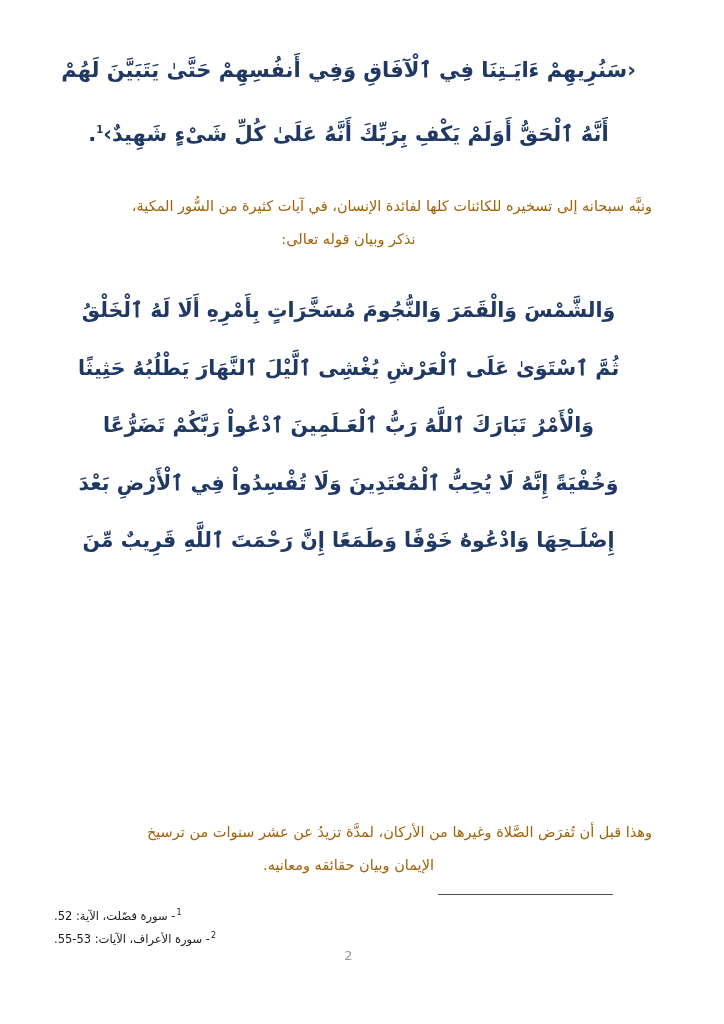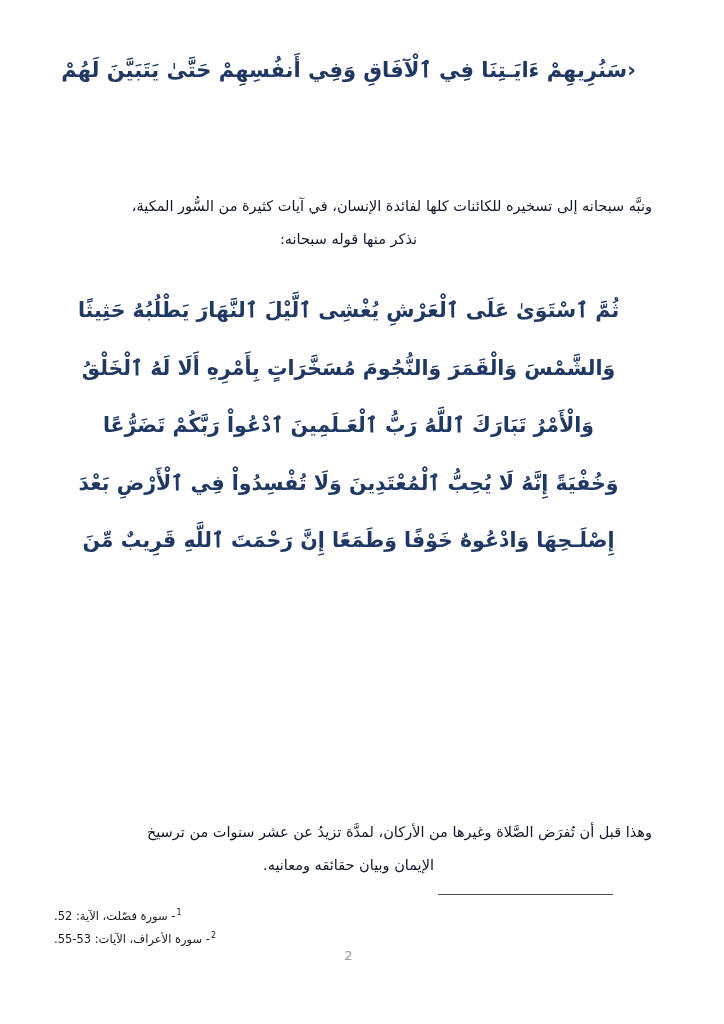--- a/index.html
+++ b/index.html
@@ -61,21 +61,21 @@
     font-weight: 700;
     vertical-align: super;
     color: #1f3864;
   }
 
   
   .prose {
     position: absolute;
     left: 72px;
     right: 72px;
-    color: #0f172a;
+    color: #a16207;
     font-family: "DejaVu Sans", "Liberation Sans", sans-serif;
     font-size: 14px;
     direction: rtl;
     text-align: justify;
   }
 
   .prose .pline {
     display: block;
     white-space: nowrap;
     line-height: 33px;
@@ -139,30 +139,31 @@
     direction: ltr;
   }
 </style>
 </head>
 <body>
 
 <div class="page">
 
   <div class="quran-block" id="quran-block-1">
     <span class="quran-line">‹سَنُرِيهِمْ ءَايَـتِنَا فِي ٱلْآفَاقِ وَفِي أَنفُسِهِمْ حَتَّىٰ يَتَبَيَّنَ لَهُمْ</span>
+    <span class="quran-line"><span>أَنَّهُ ٱلْحَقُّ أَوَلَمْ يَكْفِ بِرَبِّكَ أَنَّهُ عَلَىٰ كُلِّ شَىْءٍ شَهِيدٌ›</span><span class="fn-ref">1</span><span>.</span></span>
   </div>
 
   <div class="prose" id="prose-1">
     <span class="pline">ونبَّه سبحانه إلى تسخيره للكائنات كلها لفائدة الإنسان، في آيات كثيرة من السُّور المكية،</span>
-    <span class="pline center-line">نذكر منها قوله سبحانه:</span>
+    <span class="pline center-line">نذكر وبيان قوله تعالى:</span>
   </div>
 
   <div class="quran-block" id="quran-block-2">
+    <span class="quran-line">وَالشَّمْسَ وَالْقَمَرَ وَالنُّجُومَ مُسَخَّرَاتٍ بِأَمْرِهِ أَلَا لَهُ ٱلْخَلْقُ</span>
     <span class="quran-line">ثُمَّ ٱسْتَوَىٰ عَلَى ٱلْعَرْشِ يُغْشِى ٱلَّيْلَ ٱلنَّهَارَ يَطْلُبُهُ حَثِيثًا</span>
-    <span class="quran-line">وَالشَّمْسَ وَالْقَمَرَ وَالنُّجُومَ مُسَخَّرَاتٍ بِأَمْرِهِ أَلَا لَهُ ٱلْخَلْقُ</span>
     <span class="quran-line">وَالْأَمْرُ تَبَارَكَ ٱللَّهُ رَبُّ ٱلْعَـلَمِينَ  ٱدْعُواْ رَبَّكُمْ تَضَرُّعًا</span>
     <span class="quran-line">وَخُفْيَةً إِنَّهُ لَا يُحِبُّ ٱلْمُعْتَدِينَ وَلَا تُفْسِدُواْ فِي ٱلْأَرْضِ بَعْدَ</span>
     <span class="quran-line">إِصْلَـحِهَا وَادْعُوهُ خَوْفًا وَطَمَعًا إِنَّ رَحْمَتَ ٱللَّهِ قَرِيبٌ مِّنَ</span>
   </div>
 
   <div class="prose" id="prose-2">
     <span class="pline">وهذا قبل أن تُفرَض الصَّلاة وغيرها من الأركان، لمدَّة تزيدُ عن عشر سنوات من ترسيخ</span>
     <span class="pline center-line">الإيمان وبيان حقائقه ومعانيه.</span>
   </div>
 

